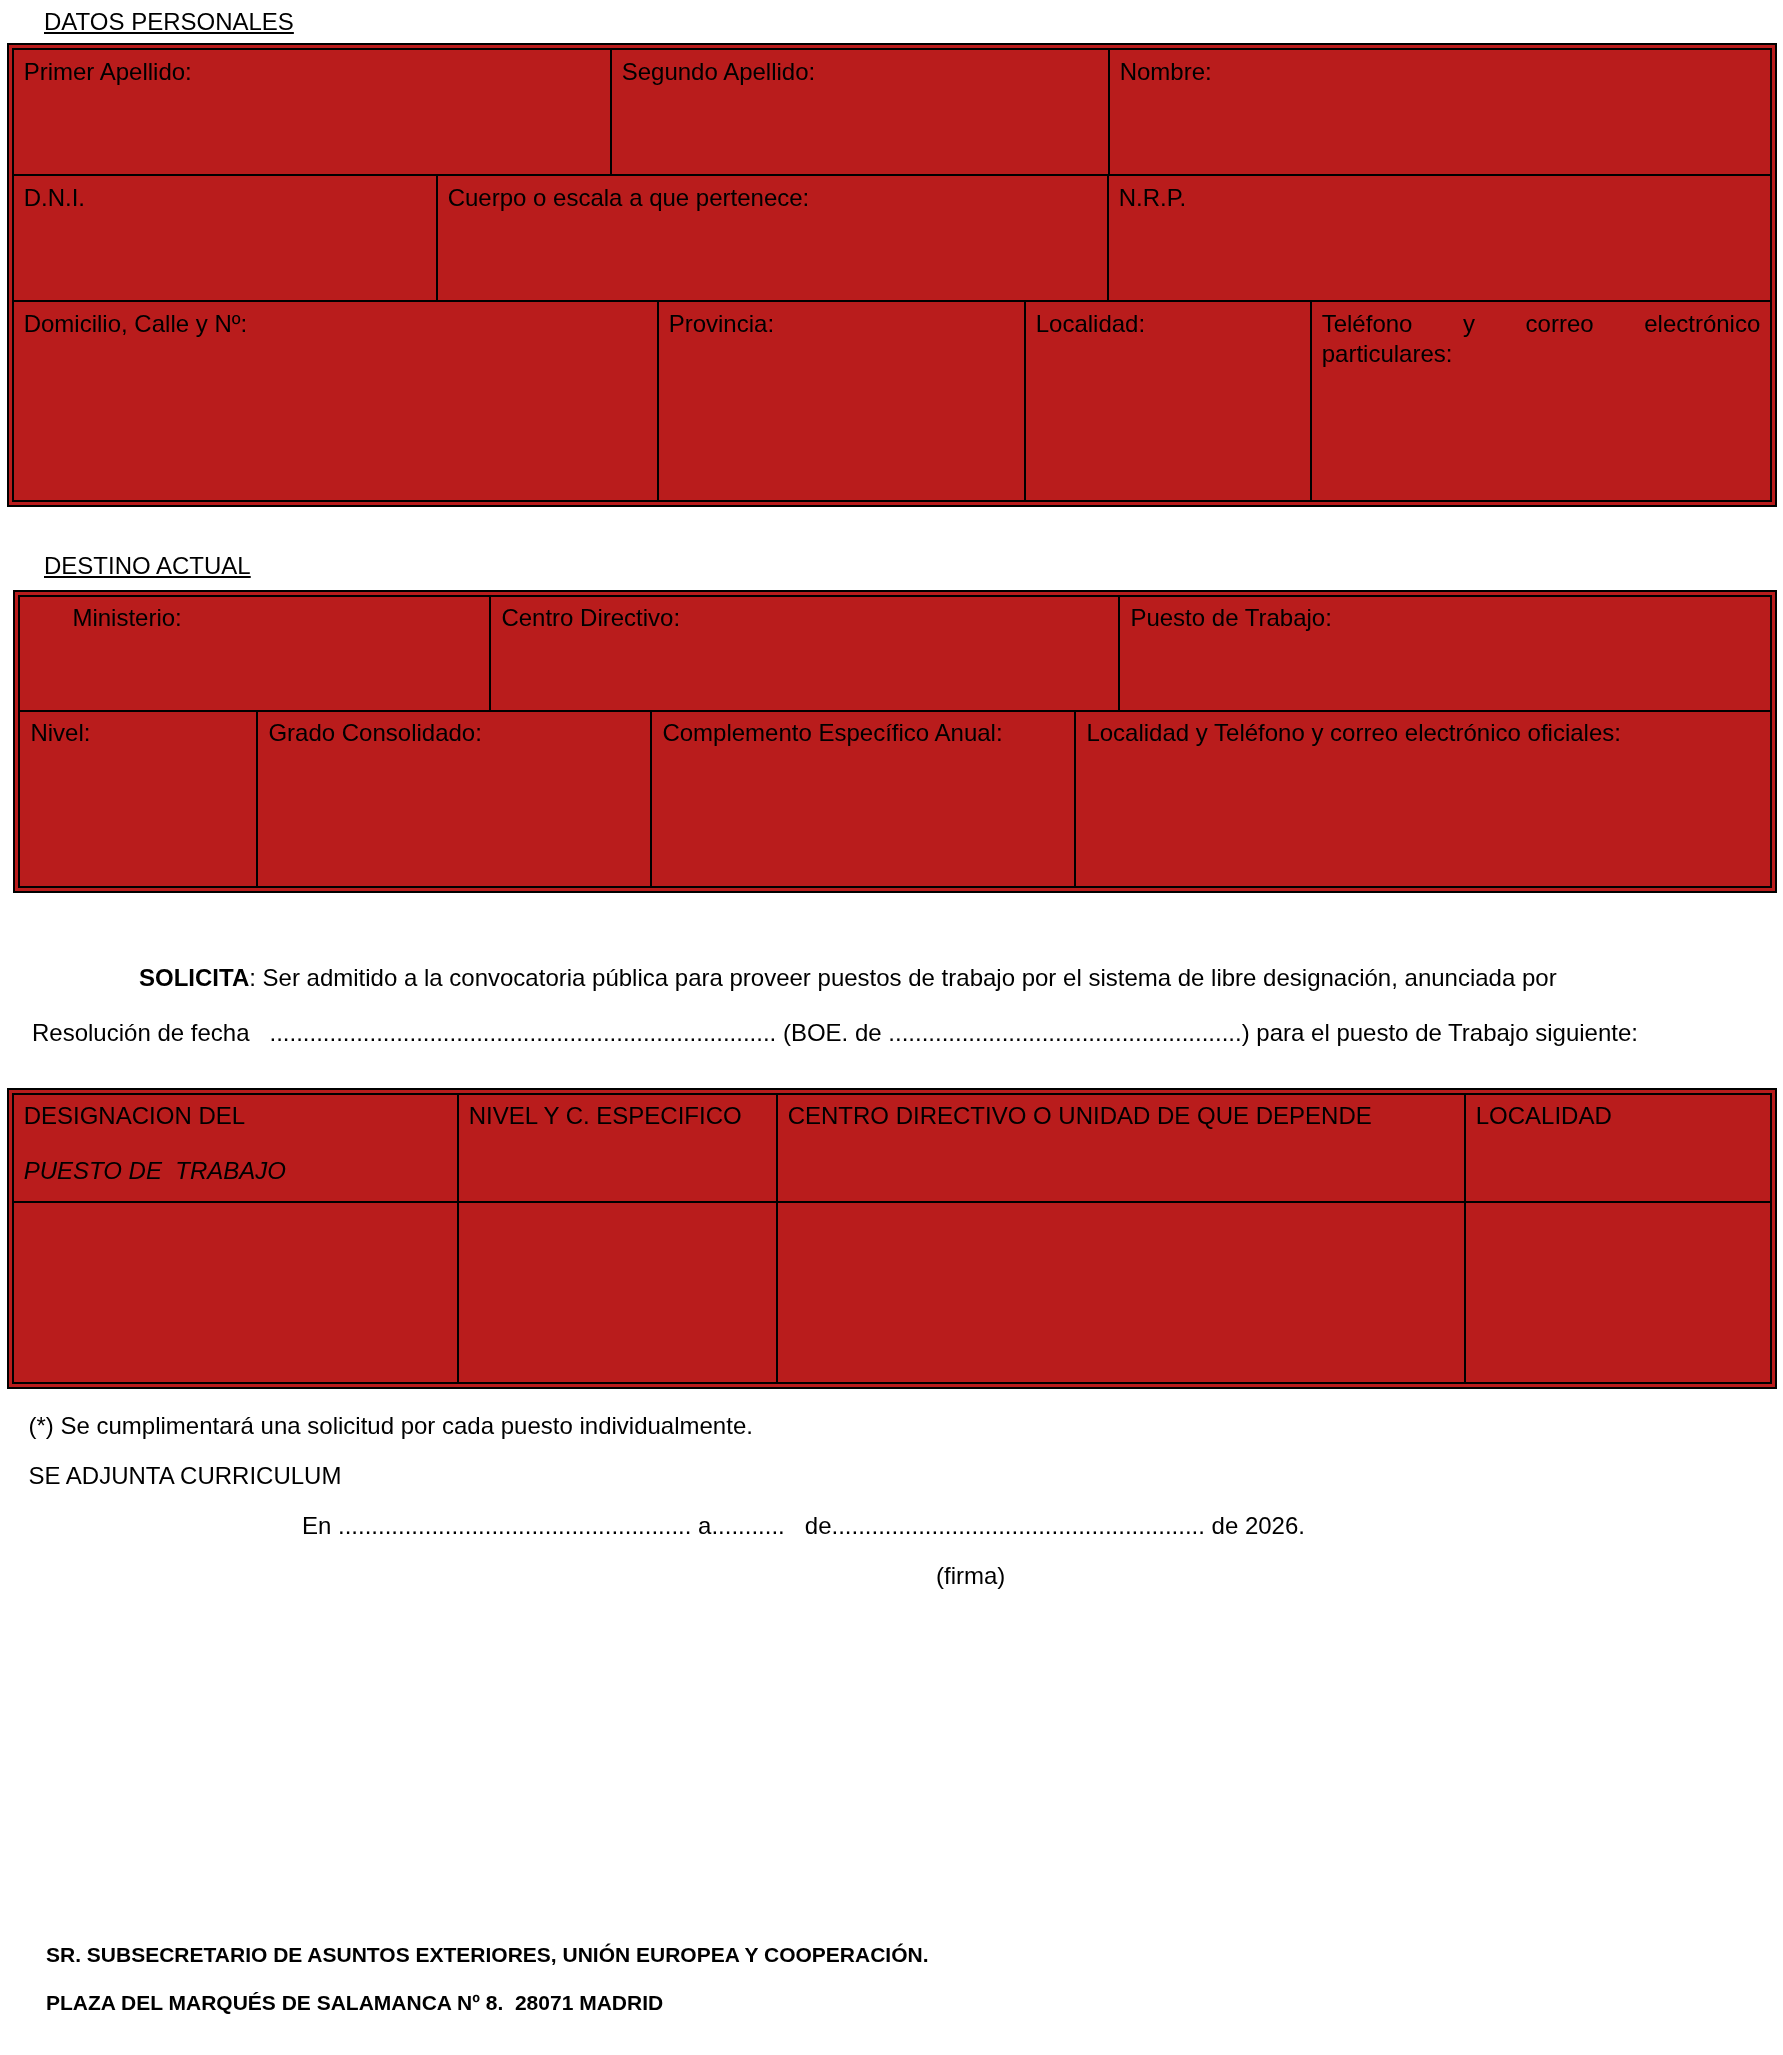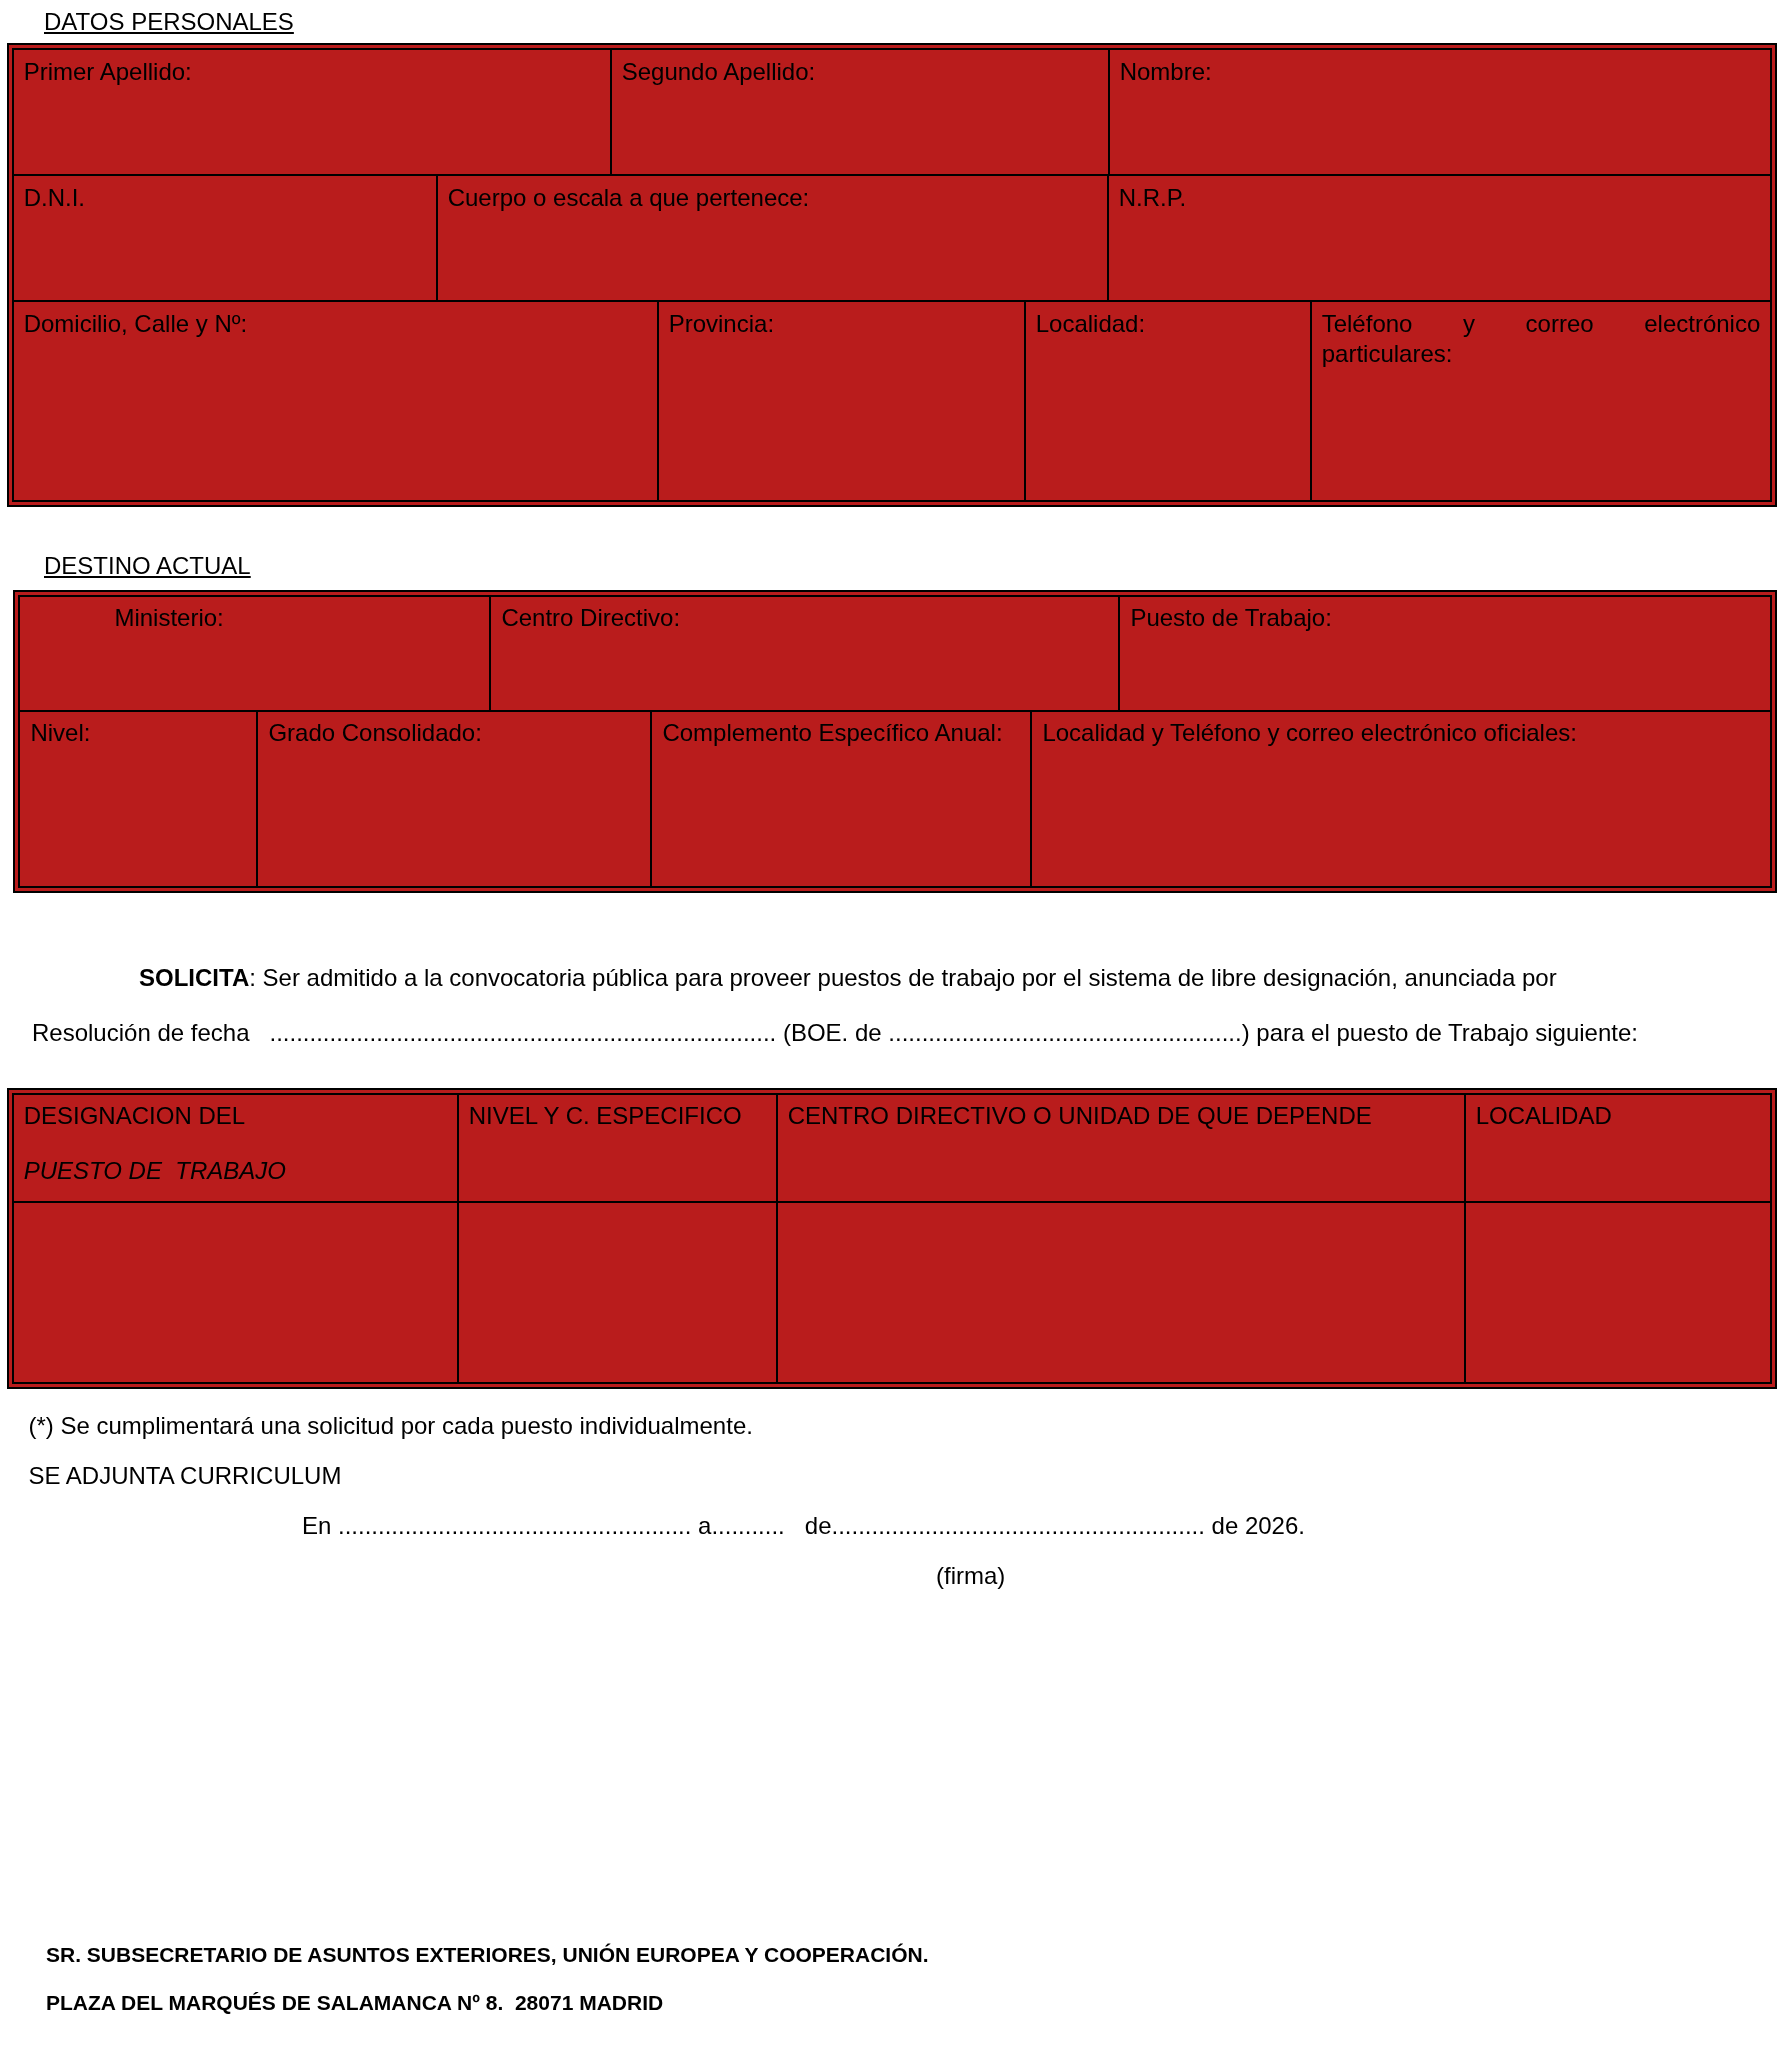--- a/index.html
+++ b/index.html
@@ -38,22 +38,22 @@
   .w-rest { flex: 1 1 0; }
   .justify { text-align: justify; }
 
   
   .r-t2a { min-height: 113px; }
   .r-t2b { min-height: 176px; }
   .w-t2a1 { width: 469px; }
   .w-t2a2 { width: 629px; }
   .w-t2b1 { width: 236px; }
   .w-t2b2 { width: 394px; }
-  .w-t2b3 { width: 380px; }
-  .ministerio-pad { padding-left: 94px; }
+  .w-t2b3 { width: 424px; }
+  .ministerio-pad { padding-left: 52px; }
 
   
   .solicita { margin-top: 70px; margin-left: 32px; margin-right: 84px; }
   .solicita-line1 { text-indent: 107px; margin-bottom: 25px; }
   .b { font-weight: bold; }
   .pre { white-space: pre-wrap; }
 
   
   .r-t3h { min-height: 106px; }
   .r-t3b { min-height: 181px; }

